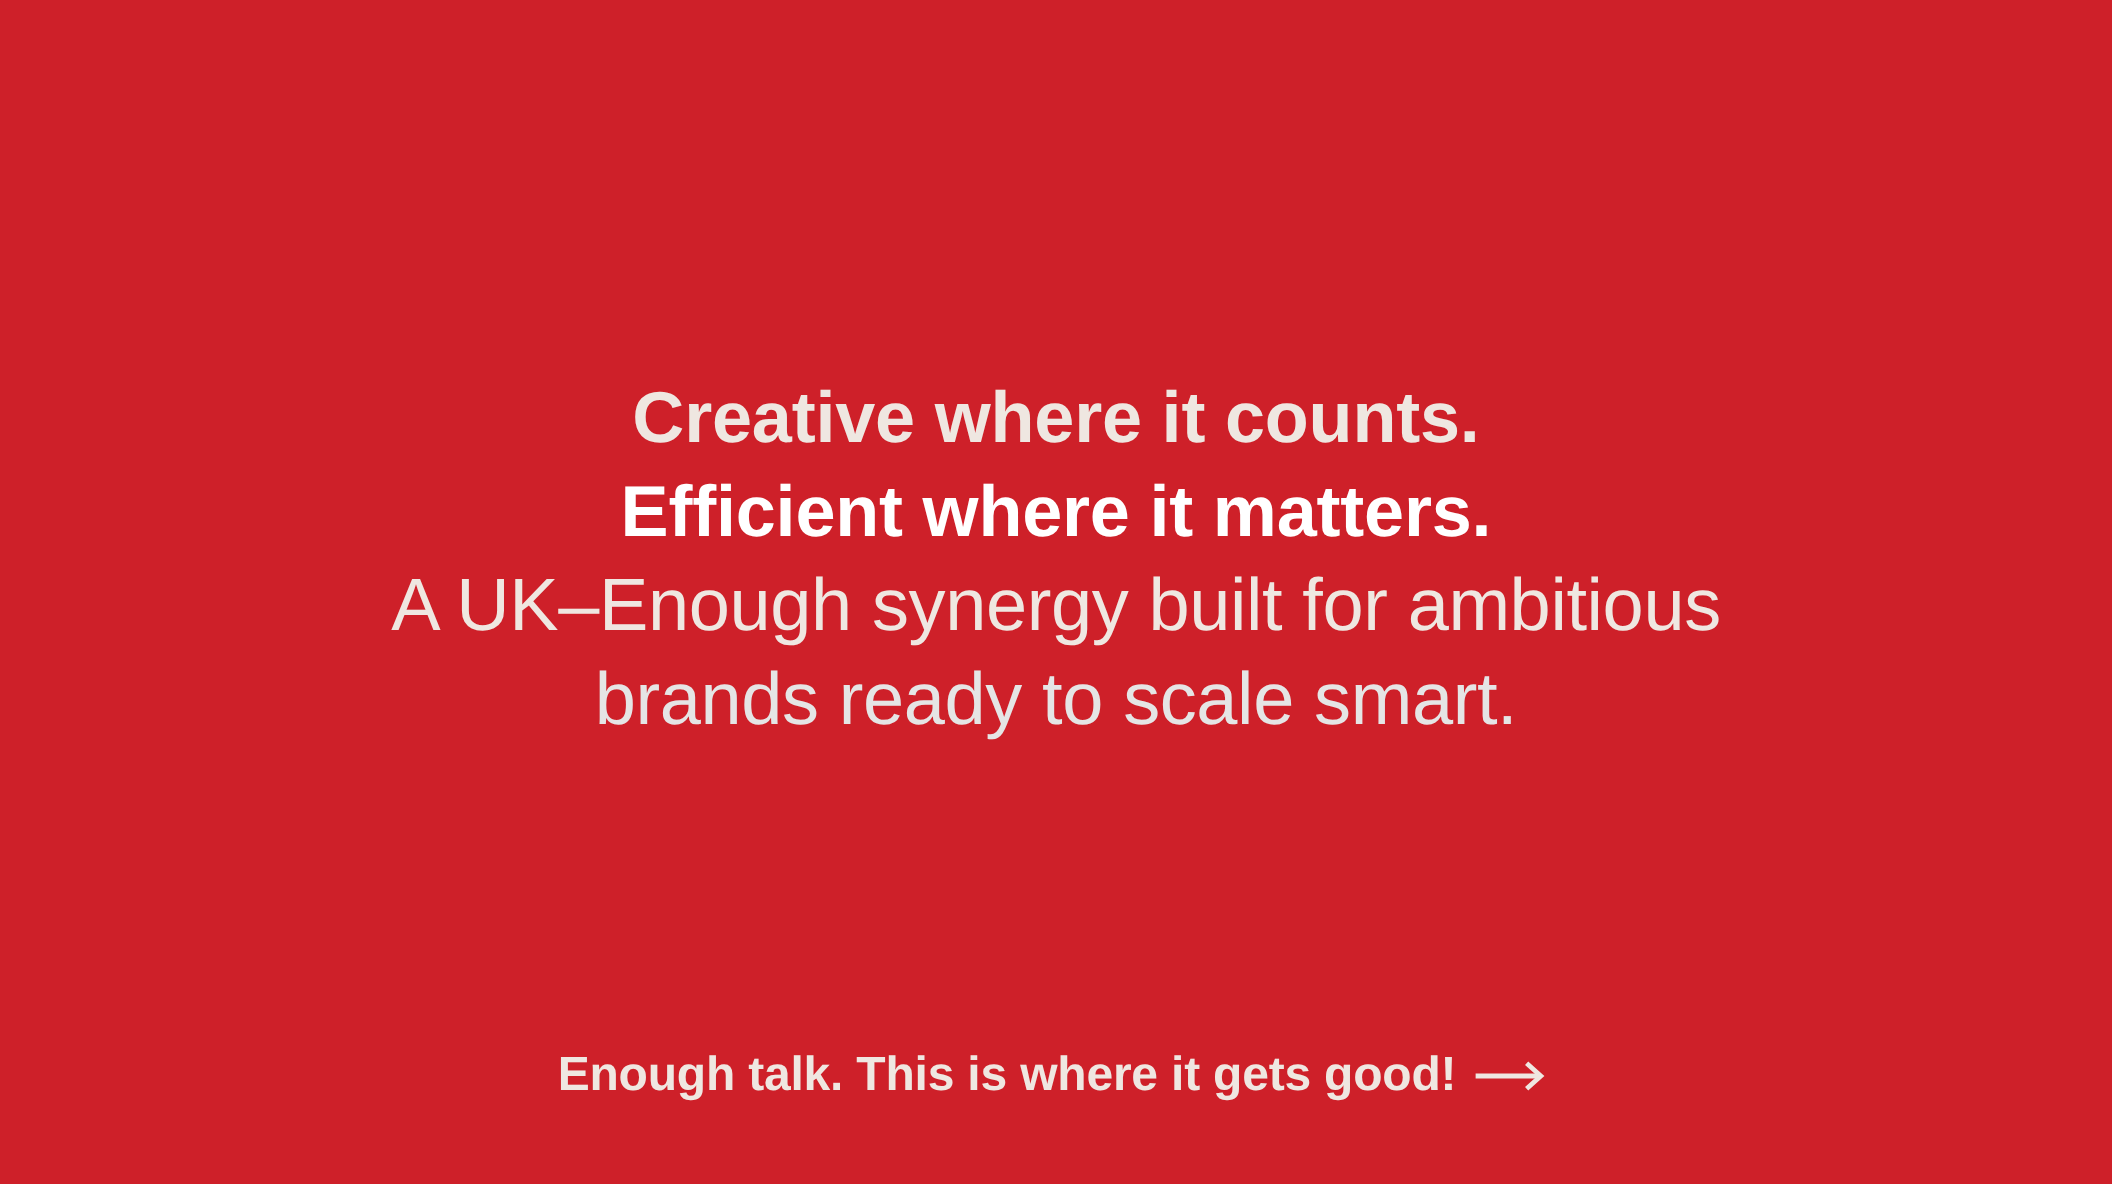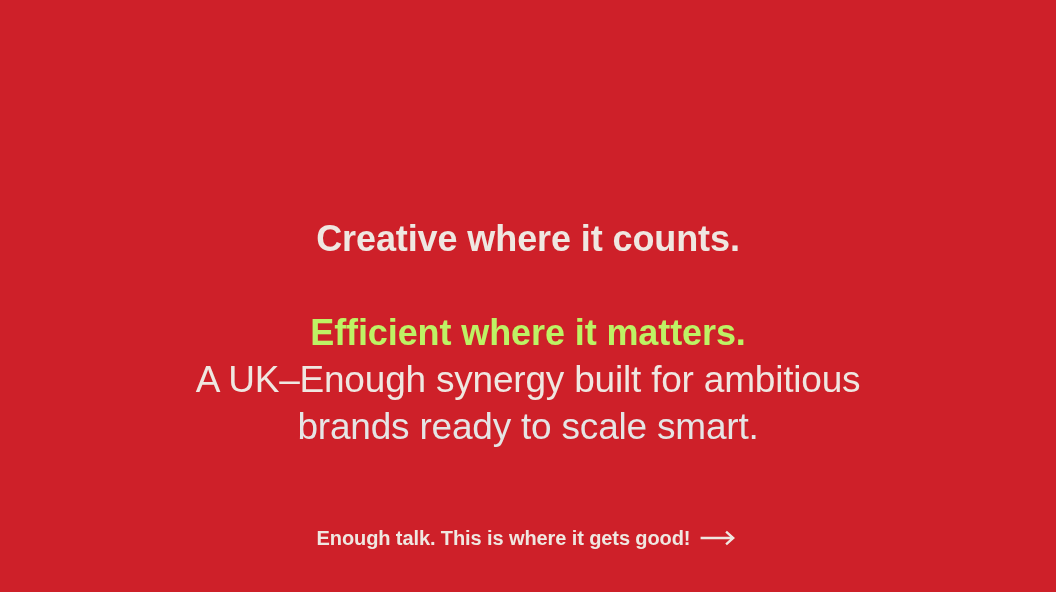--- a/index.html
+++ b/index.html
@@ -28,21 +28,21 @@
     justify-content: flex-start;
     position: relative;
   }
 
   
   .headline-block {
     width: 760px;
     margin: 0;
     padding: 0;
     position: absolute;
-    top: 215px;
+    top: 185px;
     left: 50%;
     transform: translateX(-50%);
     text-align: center;
   }
 
   .headline-strong,
   .headline-light {
     margin: 0;
     padding: 0;
     color: #EFE7E1;
@@ -73,21 +73,21 @@
     display: flex;
     align-items: center;
     justify-content: center;
     gap: 9px;
     cursor: pointer;
     user-select: none;
   }
 
   .cta-text {
     color: #EFE7E1;
-    font-size: 20px;
+    font-size: 24px;
     line-height: 34px;
     font-weight: 700;
     letter-spacing: -0.1px;
     white-space: nowrap;
   }
 
   .cta-arrow {
     display: inline-flex;
     align-items: center;
     color: #EFE7E1;
@@ -99,21 +99,21 @@
 </style>
 </head>
 <body>
 
 <section class="hero" style="background: rgb(206, 32, 41);">
 
   <div class="headline-block">
 
     <div class="headline-strong" style="color: rgb(239, 231, 225);">Creative where it counts.</div>
 
-    <div class="headline-strong" style="color: #bef264; margin-top: 47px;">Efficient where it matters.</div>
+    <div class="headline-strong" style="color: #ffffff;">Efficient where it matters.</div>
 
     <div class="headline-light" style="color: rgb(239, 231, 225);">A UK–Enough synergy built for ambitious</div>
 
     <div class="headline-light" style="color: #e5e5e5;">brands ready to scale smart.</div>
 
   </div>
 
   <div class="cta-row">
     <span class="cta-text" style="color: rgb(239, 231, 225);">Enough talk. This is where it gets good!</span>
     <span class="cta-arrow" style="color: rgb(239, 231, 225);">

